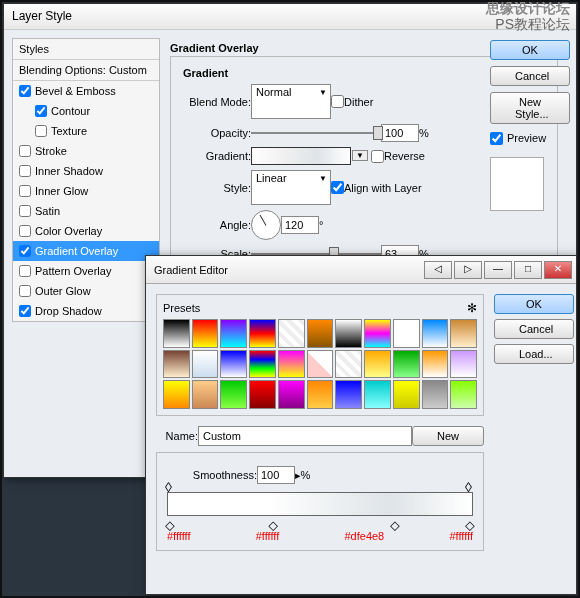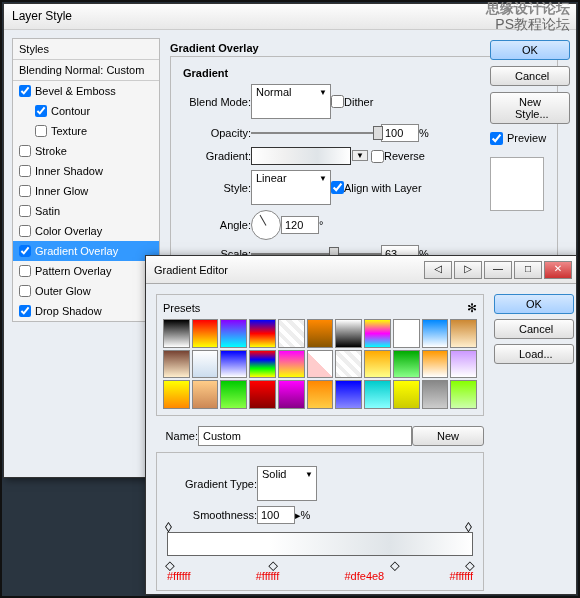--- a/index.html
+++ b/index.html
@@ -63,21 +63,21 @@
 <body>
 
 <div class="watermark">思缘设计论坛</div>
 <div class="watermark2">PS教程论坛</div>
 
 <div class="layer-style">
   <div class="titlebar">Layer Style</div>
   <div class="content">
     <div class="styles-panel">
       <div class="styles-header">Styles</div>
-      <div class="blending-opts">Blending Normal: Custom</div>
+      <div class="blending-opts">Blending Options: Custom</div>
       <div id="styles-items">
           <div class="style-item">
             <input type="checkbox" checked="" style="">
             <span>Bevel &amp; Emboss</span>
           </div>
           <div class="style-item indent">
             <input type="checkbox" checked="" style="">
             <span>Contour</span>
           </div>
           <div class="style-item indent">
@@ -242,24 +242,20 @@
             <div class="preset" style="background: linear-gradient(rgb(136, 255, 0), rgb(204, 255, 170));"></div>
           </div>
       </div>
       <div class="row">
         <label style="min-width:42px">Name:</label>
         <input class="txt-input" value="Custom" style="">
         <div class="btn" style="min-width:50px">New</div>
       </div>
       <div class="stops-area">
         <div class="row">
-          <label style="min-width:90px">Gradient Type:</label>
-          <div class="select" style="min-width:60px">Solid</div>
-        </div>
-        <div class="row">
           <label style="min-width:90px">Smoothness:</label>
           <input class="num-input" value="100" style="">
           <span>▸</span>
           <span>%</span>
         </div>
         <div class="grad-bar">
           <span class="ostop" style="left:-3px">◊</span>
           <span class="ostop" style="right:-3px">◊</span>
           <span class="stop" style="left:-3px">⬦</span>
           <span class="stop" style="left:33%">⬦</span>

